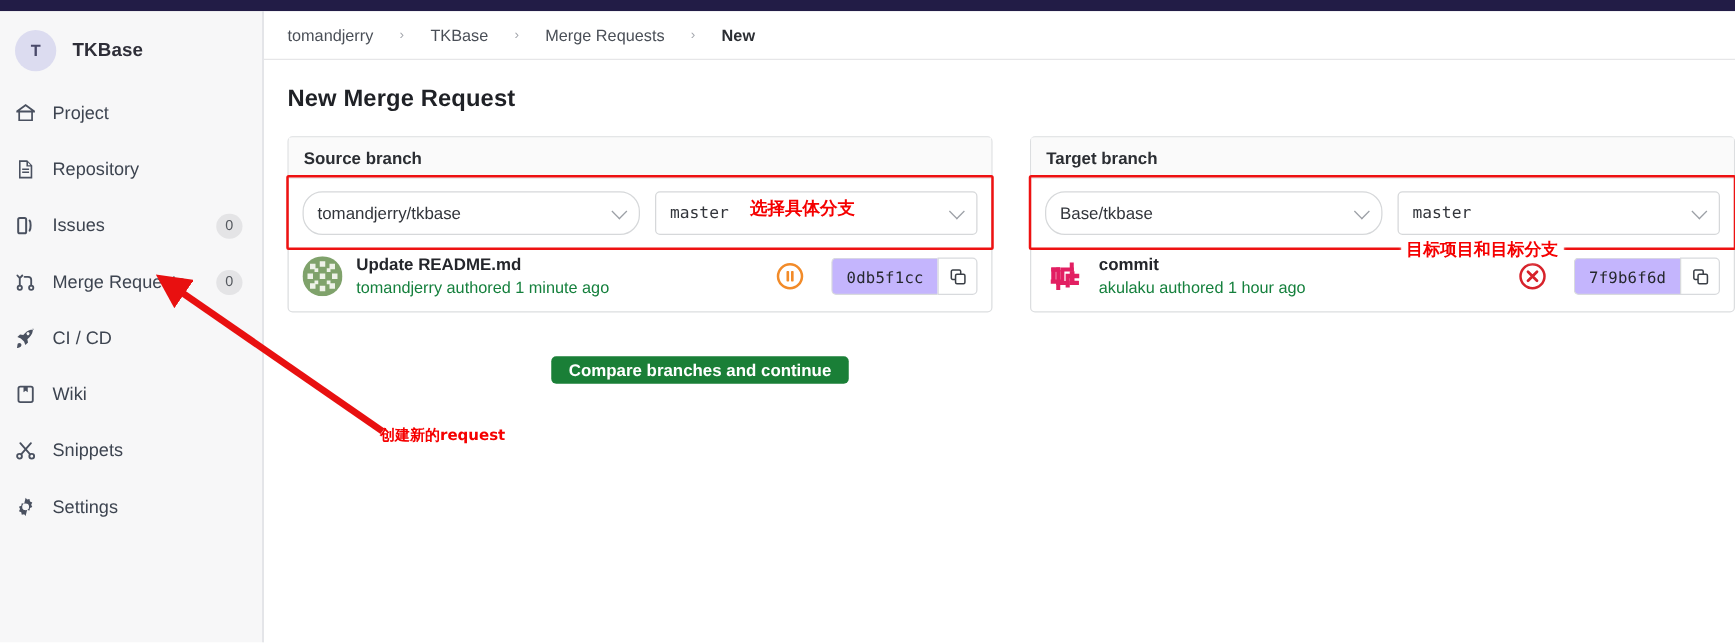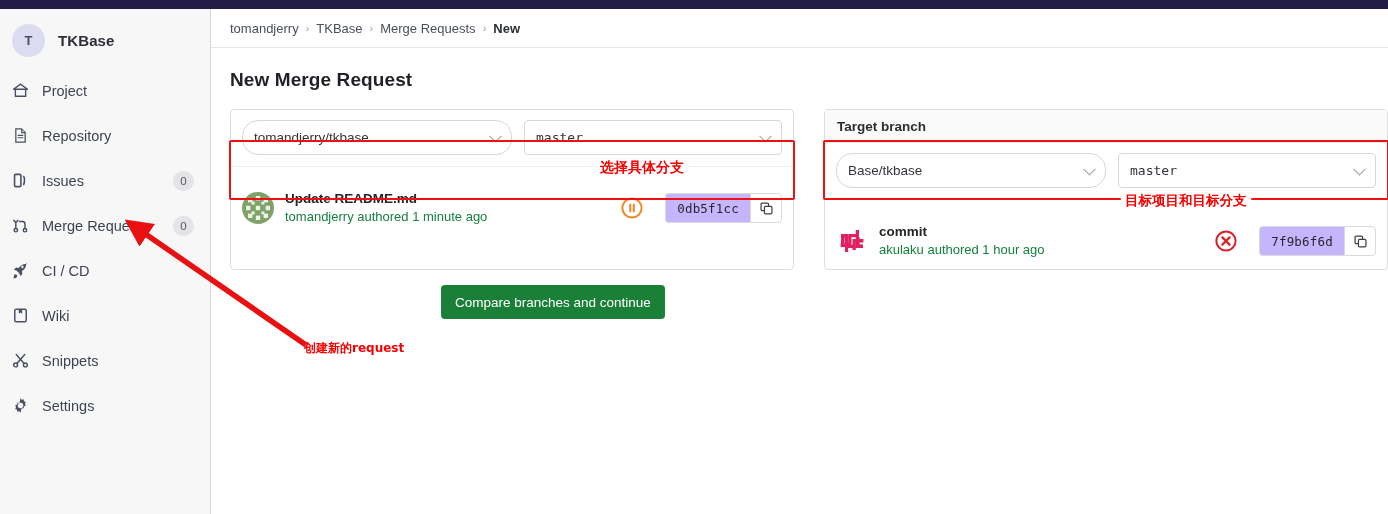--- a/index.html
+++ b/index.html
@@ -50,21 +50,21 @@
   .nav-badge {
     position: absolute; right: 16px; top: 50%; transform: translateY(-50%);
     min-width: 21px; height: 20px; padding: 0 6px; border-radius: 10px;
     background: #e4e4e6; color: #55595f; font-size: 11.5px;
     display: flex; align-items: center; justify-content: center;
   }
 
   
   .main { position: absolute; left: 211px; top: 9px; width: 1177px; height: 505px; background: #fff; }
   .breadcrumb {
-    display: flex; align-items: center; gap: 7px;
+    display: flex; align-items: center; gap: 21px;
     height: 39px; padding: 0 18px 0 19px;
     border-bottom: 1px solid #e6e6e8;
     font-size: 13px; color: #4a4f57;
   }
   .bc-sep { color: #a4a7ad; font-size: 11px; }
   .bc-last { font-weight: 700; color: #2b2e33; }
 
   .page-title {
     font-size: 19px; font-weight: 700; color: #1f2126;
     padding: 21px 0 0 19px; letter-spacing: .1px;
@@ -89,21 +89,21 @@
   .select-text { font-size: 13.5px; color: #32353b; white-space: nowrap; }
   .select-text.mono { font-family: "DejaVu Sans Mono", "Liberation Mono", monospace; font-size: 13px; }
   .caret {
     position: absolute; right: 11px; top: 50%; width: 9px; height: 9px;
     border-right: 1.6px solid #9ca0a6; border-bottom: 1.6px solid #9ca0a6;
     transform: translateY(-70%) rotate(45deg);
   }
 
   .commit-row {
     display: flex; align-items: center; gap: 11px;
-    padding: 23px 11px 10px 11px; border-top: 1px solid #eceded;
+    padding: 3px 11px 10px 11px; border-top: 1px solid #eceded;
   }
   .commit-avatar { width: 32px; height: 32px; border-radius: 50%; flex: 0 0 32px; }
   .commit-text { flex: 1 1 auto; min-width: 0; }
   .commit-title { font-size: 13.5px; font-weight: 700; color: #24262b; line-height: 1.35; }
   .commit-meta { font-size: 13px; color: #15803d; line-height: 1.4; }
   .status-icon { flex: 0 0 24px; width: 24px; height: 24px; margin-right: 10px; }
   .sha-group { display: flex; align-items: stretch; flex: 0 0 auto; }
   .sha {
     height: 30px; display: flex; align-items: center; padding: 0 11px;
     border: 1px solid #d8dadd; border-right: none;
@@ -114,21 +114,21 @@
   .copy-btn {
     width: 32px; height: 30px; border: 1px solid #d8dadd; border-radius: 0 4px 4px 0;
     background: #fff; display: flex; align-items: center; justify-content: center;
     cursor: pointer;
   }
 
   
   .compare-btn {
     position: absolute; left: 230px; top: 276px;
     background: #1a7f37; color: #fff; border: none; border-radius: 4px;
-    height: 34px; padding: 0 14px; font-size: 13.5px; font-weight: 400;
+    height: 22px; padding: 0 14px; font-size: 13.5px; font-weight: 700;
     font-family: "Liberation Sans", sans-serif; cursor: pointer;
     display: flex; align-items: center;
   }
 
   
   .anno-layer { position: absolute; left: 0; top: 0; width: 1388px; height: 486px; pointer-events: none; }
   .anno-box { position: absolute; border: 2.5px solid #ee1111; border-radius: 2px; }
   .anno-text {
     position: absolute; color: #f50000; font-weight: 700;
     font-family: "DejaVu Sans", sans-serif;
@@ -247,20 +247,21 @@
       <span>Merge Requests</span>
       <span class="bc-sep">›</span>
       <span class="bc-last">New</span>
     </div>
 
     <div class="page-title">New Merge Request</div>
 
     <div class="panels">
 
       <div class="panel">
+        <div class="panel-head">Source branch</div>
         <div class="panel-selects">
           <div class="select left">
             <span class="select-text">tomandjerry/tkbase</span>
             <span class="caret"></span>
           </div>
           <div class="select right">
             <span class="select-text mono">master</span>
             <span class="caret"></span>
           </div>
         </div>

